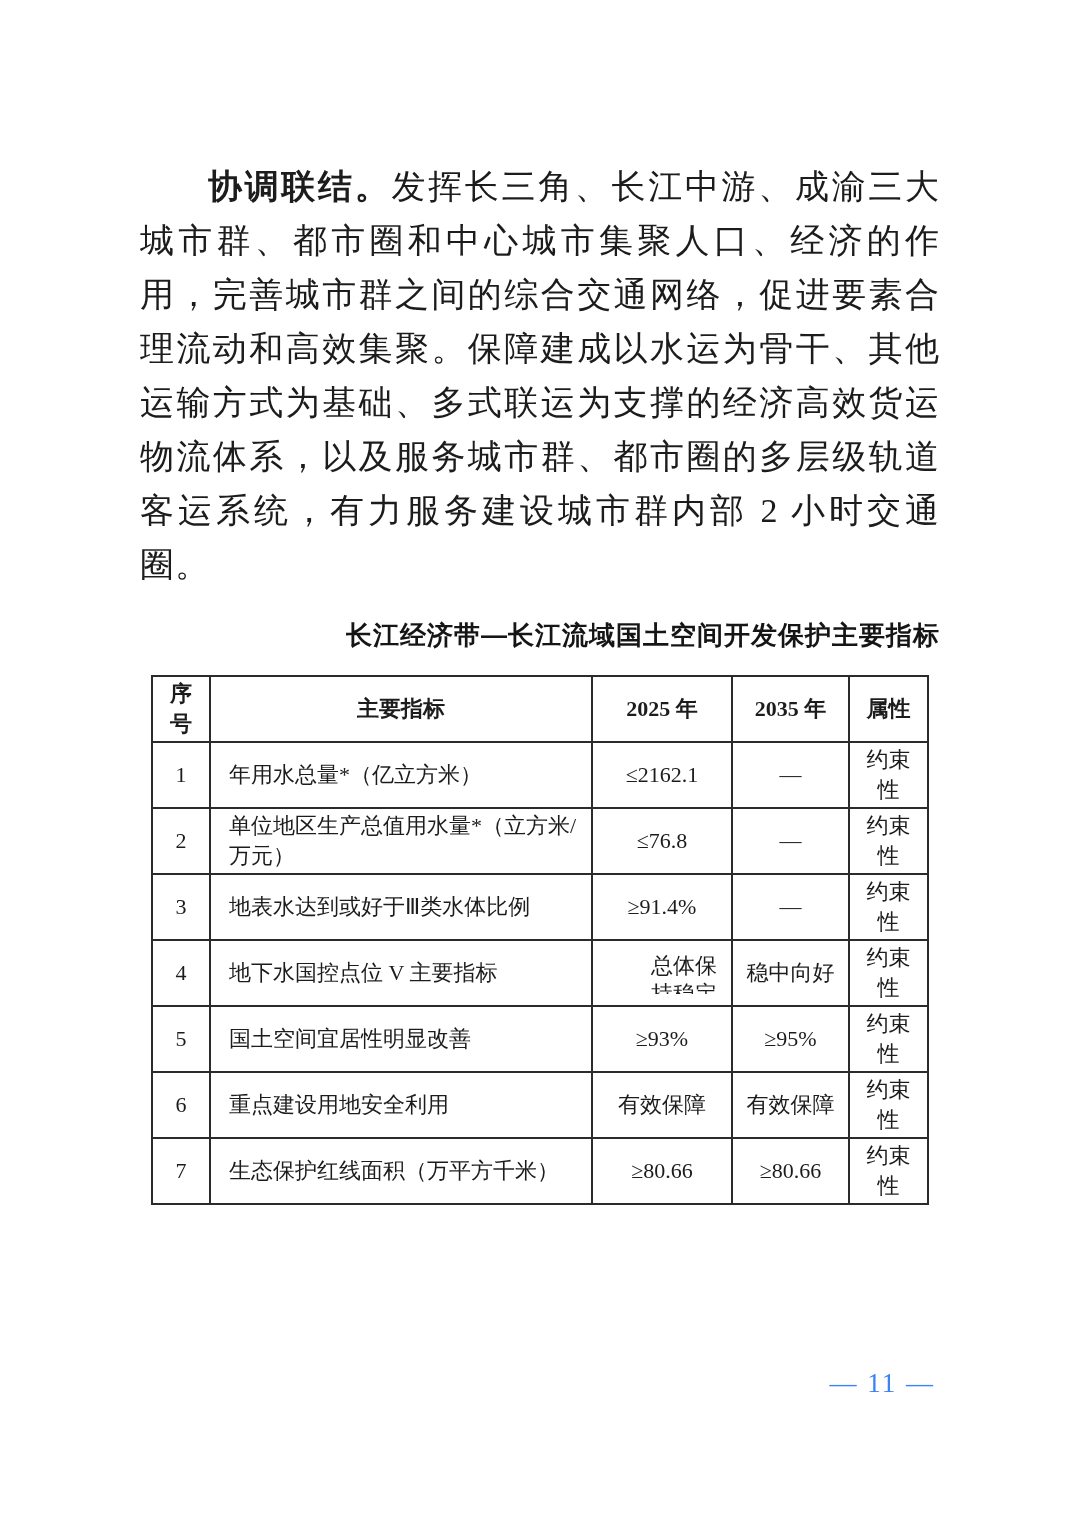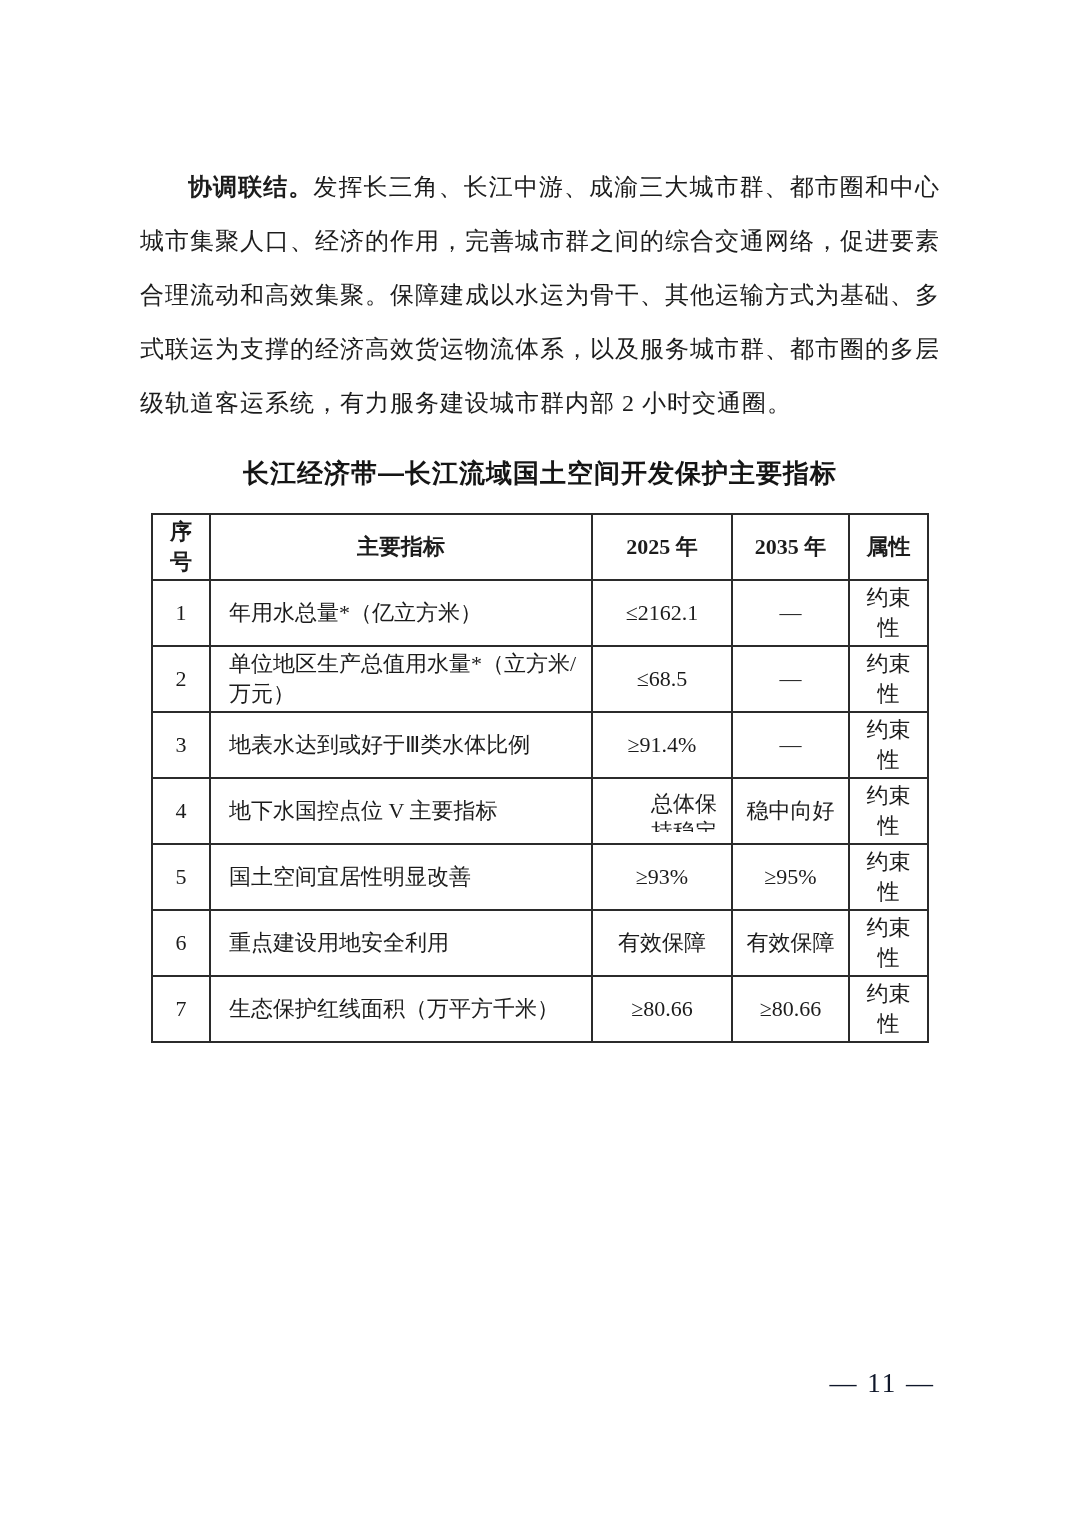--- a/index.html
+++ b/index.html
@@ -14,34 +14,34 @@
     overflow: hidden;
   }
   .content {
     position: absolute;
     left: 140px;
     top: 160px;
     width: 800px;
   }
   .para {
     margin: 0;
-    font-size: 24px;
+    font-size: 34px;
     line-height: 54px;
     text-align: justify;
     text-justify: inter-character;
     text-indent: 2em;
     letter-spacing: 1px;
   }
   .para .lead { font-weight: bold; }
   .table-title {
     margin: 26px 0 22px 0;
     font-family: "Liberation Sans", sans-serif;
     font-size: 26px;
     font-weight: bold;
-    text-align: center;
+    text-align: right;
     color: #151515;
     letter-spacing: 1px;
   }
   table.indicators {
     width: 776px;
     margin: 0 auto;
     border-collapse: collapse;
     table-layout: fixed;
     font-size: 22px;
     color: #1c1c1c;
@@ -62,21 +62,21 @@
     overflow: hidden;
     line-height: 28px;
     margin-left: 44px;
   }
   .footer {
     position: absolute;
     right: 145px;
     top: 1368px;
     font-size: 27px;
     letter-spacing: 2px;
-    color: #0f172a;
+    color: #3b82f6;
   }
 </style>
 </head>
 <body>
 
 <div class="page">
   <div class="content">
 
     <p class="para"><span class="lead">协调联结。</span><span>发挥长三角、长江中游、成渝三大城市群、都市圈和中心城市集聚人口、经济的作用，完善城市群之间的综合交通网络，促进要素合理流动和高效集聚。保障建成以水运为骨干、其他运输方式为基础、多式联运为支撑的经济高效货运物流体系，以及服务城市群、都市圈的多层级轨道客运系统，有力服务建设城市群内部 2 小时交通圈。</span></p>
 
@@ -105,21 +105,21 @@
         <tr>
           <td>1</td>
           <td class="l">年用水总量*（亿立方米）</td>
           <td>≤2162.1</td>
           <td>—</td>
           <td>约束性</td>
         </tr>
         <tr>
           <td>2</td>
           <td class="l">单位地区生产总值用水量*（立方米/万元）</td>
-          <td>≤68.5</td>
+          <td>≤76.8</td>
           <td>—</td>
           <td>约束性</td>
         </tr>
         <tr>
           <td>3</td>
           <td class="l">地表水达到或好于Ⅲ类水体比例</td>
           <td>≥91.4%</td>
           <td>—</td>
           <td>约束性</td>
         </tr>

